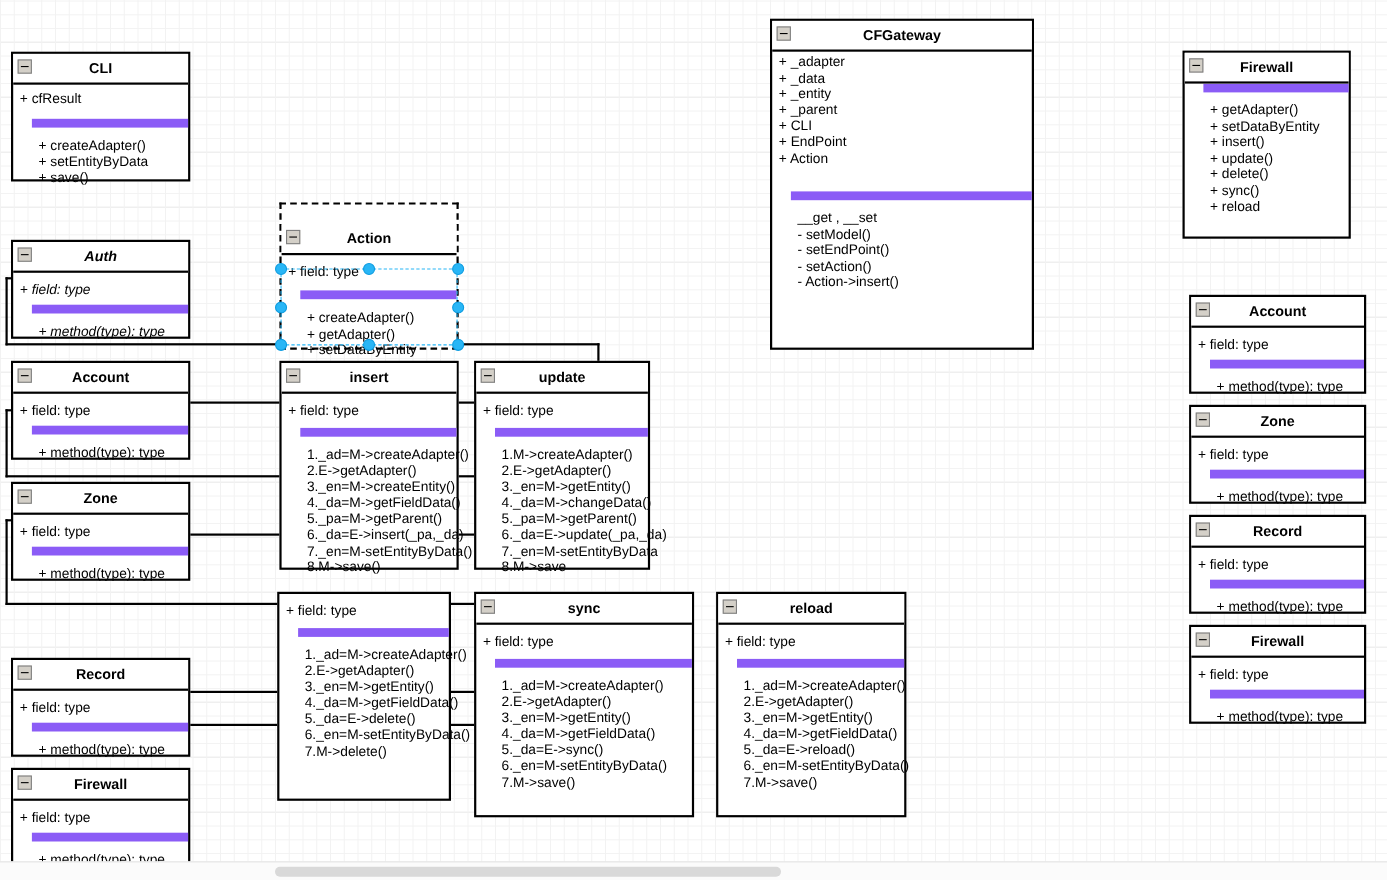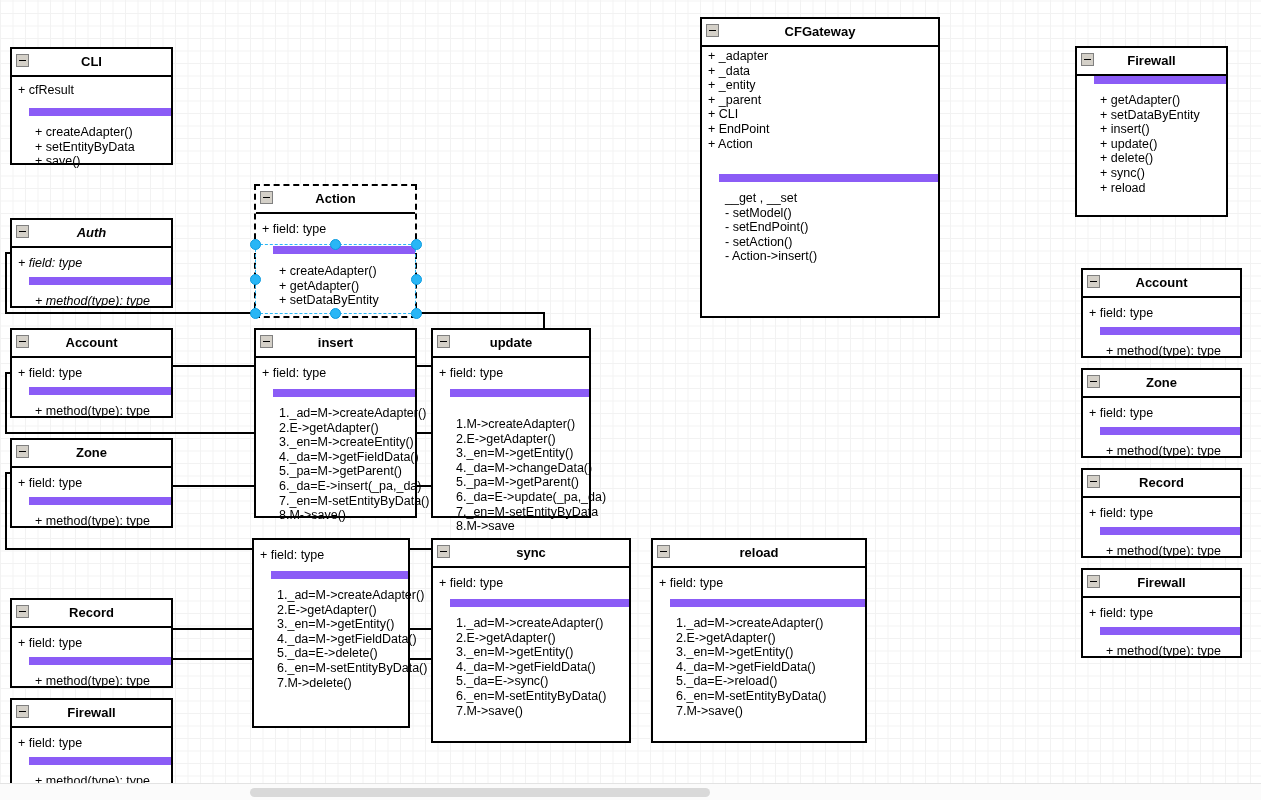--- a/index.html
+++ b/index.html
@@ -42,21 +42,21 @@
     position: relative;
     height: 26px;
     line-height: 26px;
     text-align: center;
     font-weight: bold;
     font-size: 13px;
     border-bottom: 2px solid #000000;
     background: #ffffff;
     white-space: nowrap;
   }
-  .uml.dashed .hdr { border-bottom-style: solid; }
+  .uml.dashed .hdr { border-bottom-style: solid; margin-top: 18px; }
 
   .minus {
     position: absolute;
     left: 4px;
     top: 5px;
     width: 13px;
     height: 13px;
     box-sizing: border-box;
     border: 1px solid #808080;
     background: #d4d0c8;
@@ -340,21 +340,21 @@
   </div>
 
   <div class="uml" style="left:431px; top:328px; width:160px; height:190px;">
     <div class="hdr">
       <span class="minus"></span>
       <span>update</span>
     </div>
     <div class="sect" style="height:31px; padding-top:8px;">
       <div class="ln">+ field: type</div>
     </div>
-    <div class="sect divider" style="padding-top:20px;">
+    <div class="sect divider" style="padding-top:9px;">
       <div class="ln">1.M-&gt;createAdapter()</div>
       <div class="ln">2.E-&gt;getAdapter()</div>
       <div class="ln">3._en=M-&gt;getEntity()</div>
       <div class="ln">4._da=M-&gt;changeData()</div>
       <div class="ln">5._pa=M-&gt;getParent()</div>
       <div class="ln">6._da=E-&gt;update(_pa,_da)</div>
       <div class="ln">7._en=M-setEntityByData</div>
       <div class="ln">8.M-&gt;save</div>
     </div>
   </div>
@@ -386,21 +386,21 @@
       <div class="ln">1._ad=M-&gt;createAdapter()</div>
       <div class="ln">2.E-&gt;getAdapter()</div>
       <div class="ln">3._en=M-&gt;getEntity()</div>
       <div class="ln">4._da=M-&gt;getFieldData()</div>
       <div class="ln">5._da=E-&gt;sync()</div>
       <div class="ln">6._en=M-setEntityByData()</div>
       <div class="ln">7.M-&gt;save()</div>
     </div>
   </div>
 
-  <div class="uml" style="left:651px; top:538px; width:216px; height:205px;">
+  <div class="uml" style="left:651px; top:538px; width:173px; height:205px;">
     <div class="hdr">
       <span class="minus"></span>
       <span>reload</span>
     </div>
     <div class="sect" style="height:31px; padding-top:8px;">
       <div class="ln">+ field: type</div>
     </div>
     <div class="sect divider" style="padding-top:9px;">
       <div class="ln">1._ad=M-&gt;createAdapter()</div>
       <div class="ln">2.E-&gt;getAdapter()</div>

